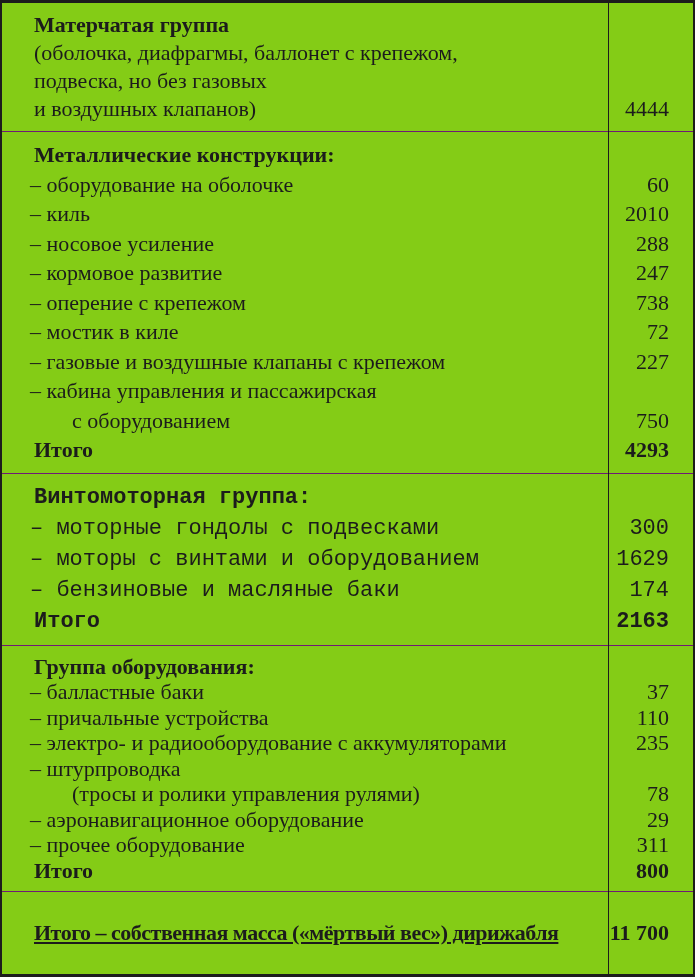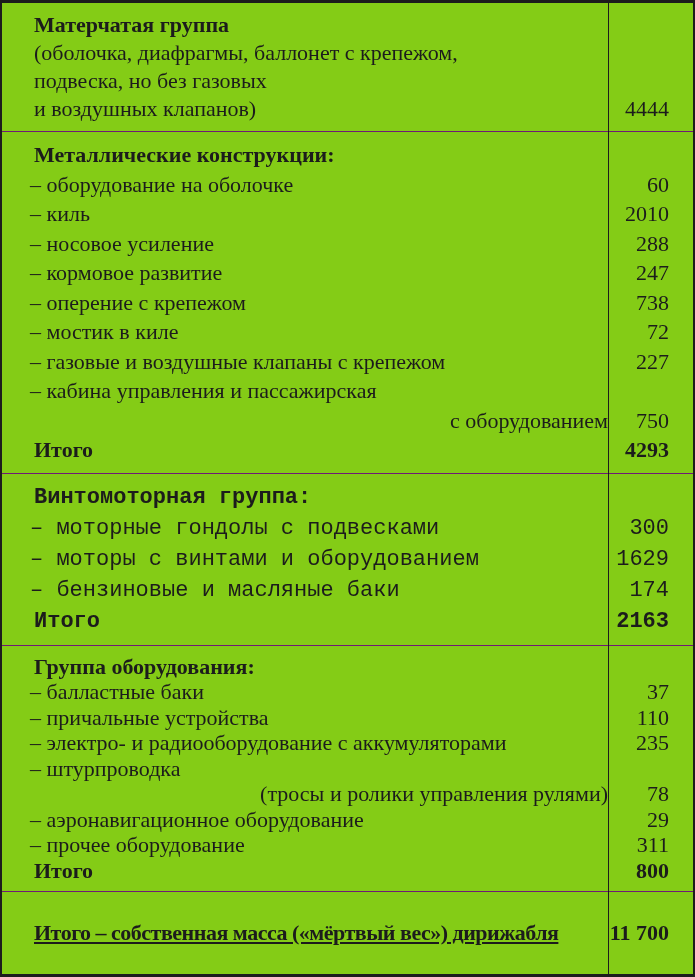--- a/index.html
+++ b/index.html
@@ -60,21 +60,21 @@
   .s2 .row { line-height: 31px; font-family: Liberation Mono, monospace; }
   .s3 .row { line-height: 25.5px; }
   .s4 { padding: 26px 0; }
   .s4 .row { line-height: 30px; }
 
   .style-heading .label,
   .style-total .label,
   .style-grand_total .label { font-weight: bold; }
   .style-grand_total .label { letter-spacing: -0.5px; text-decoration: underline; }
   .style-item .label { padding-left: 28px; }
-  .style-cont .label { padding-left: 70px; text-align: right; }
+  .style-cont .label { padding-left: 70px; }
   .value-bold { font-weight: bold; }
 </style>
 </head>
 <body>
 
 <div class="page">
   <div class="table">
     <div class="vline"></div>
     <div id="sections">
         <section class="section s0">

